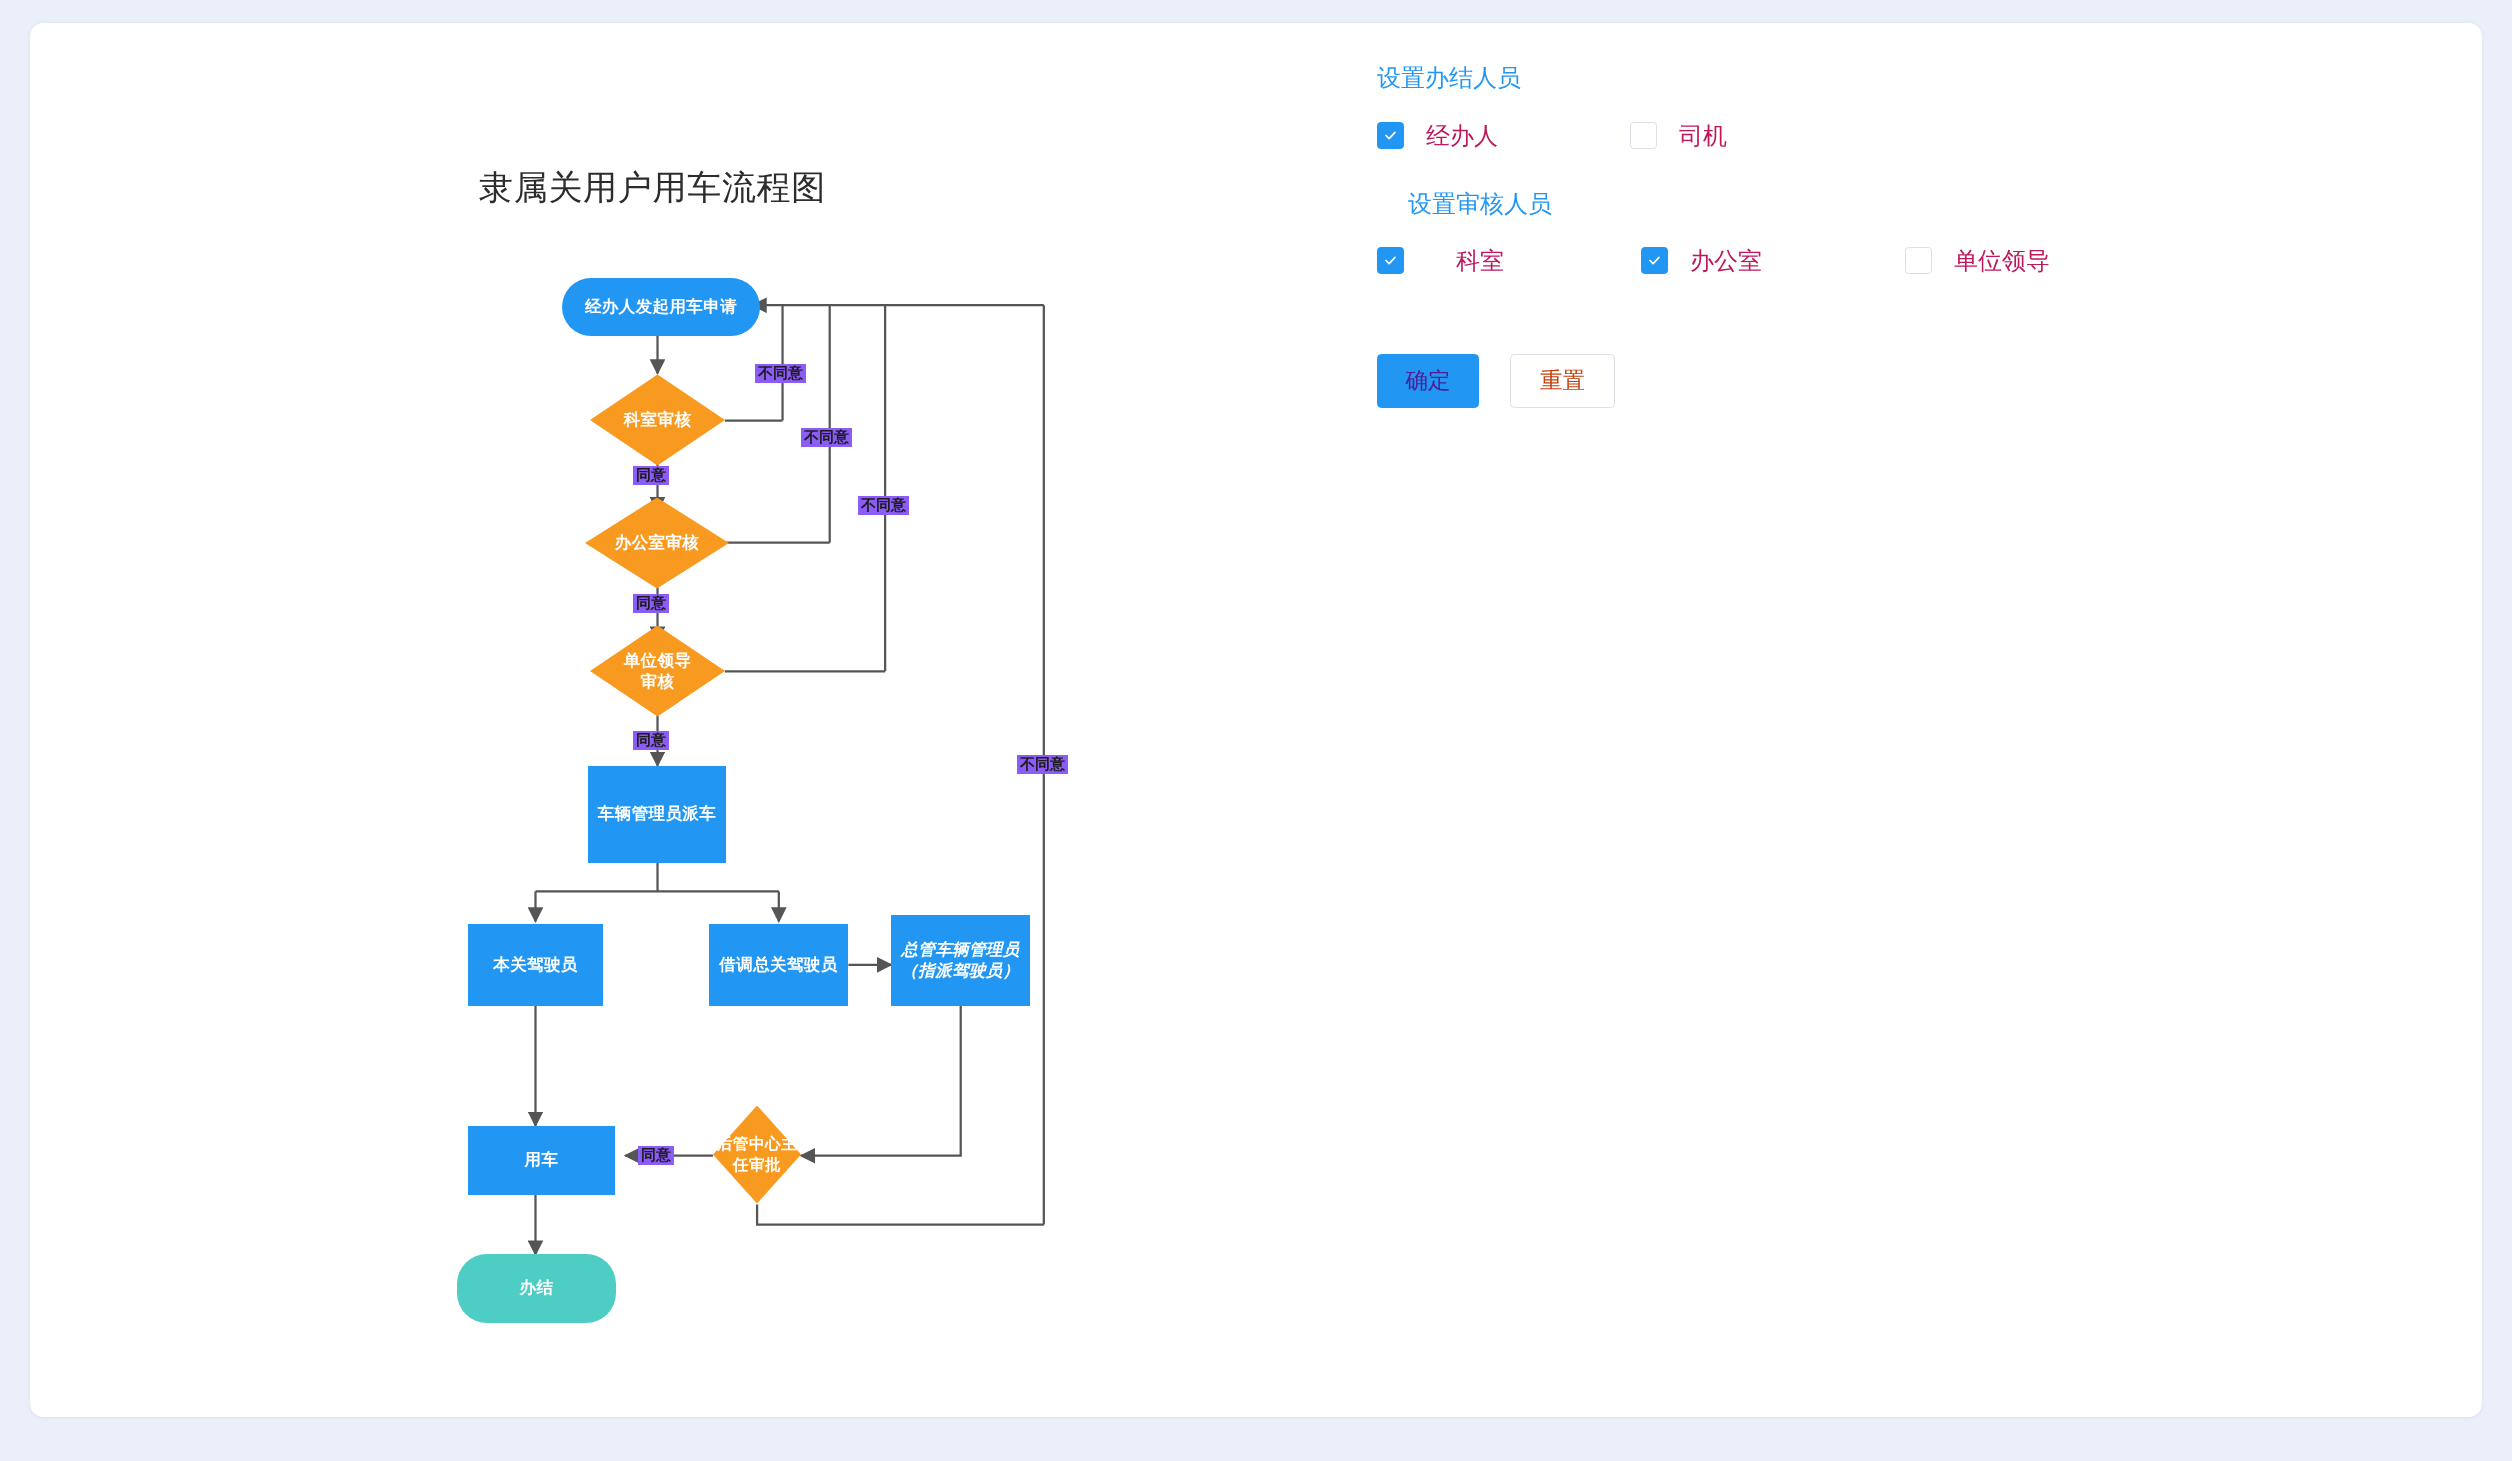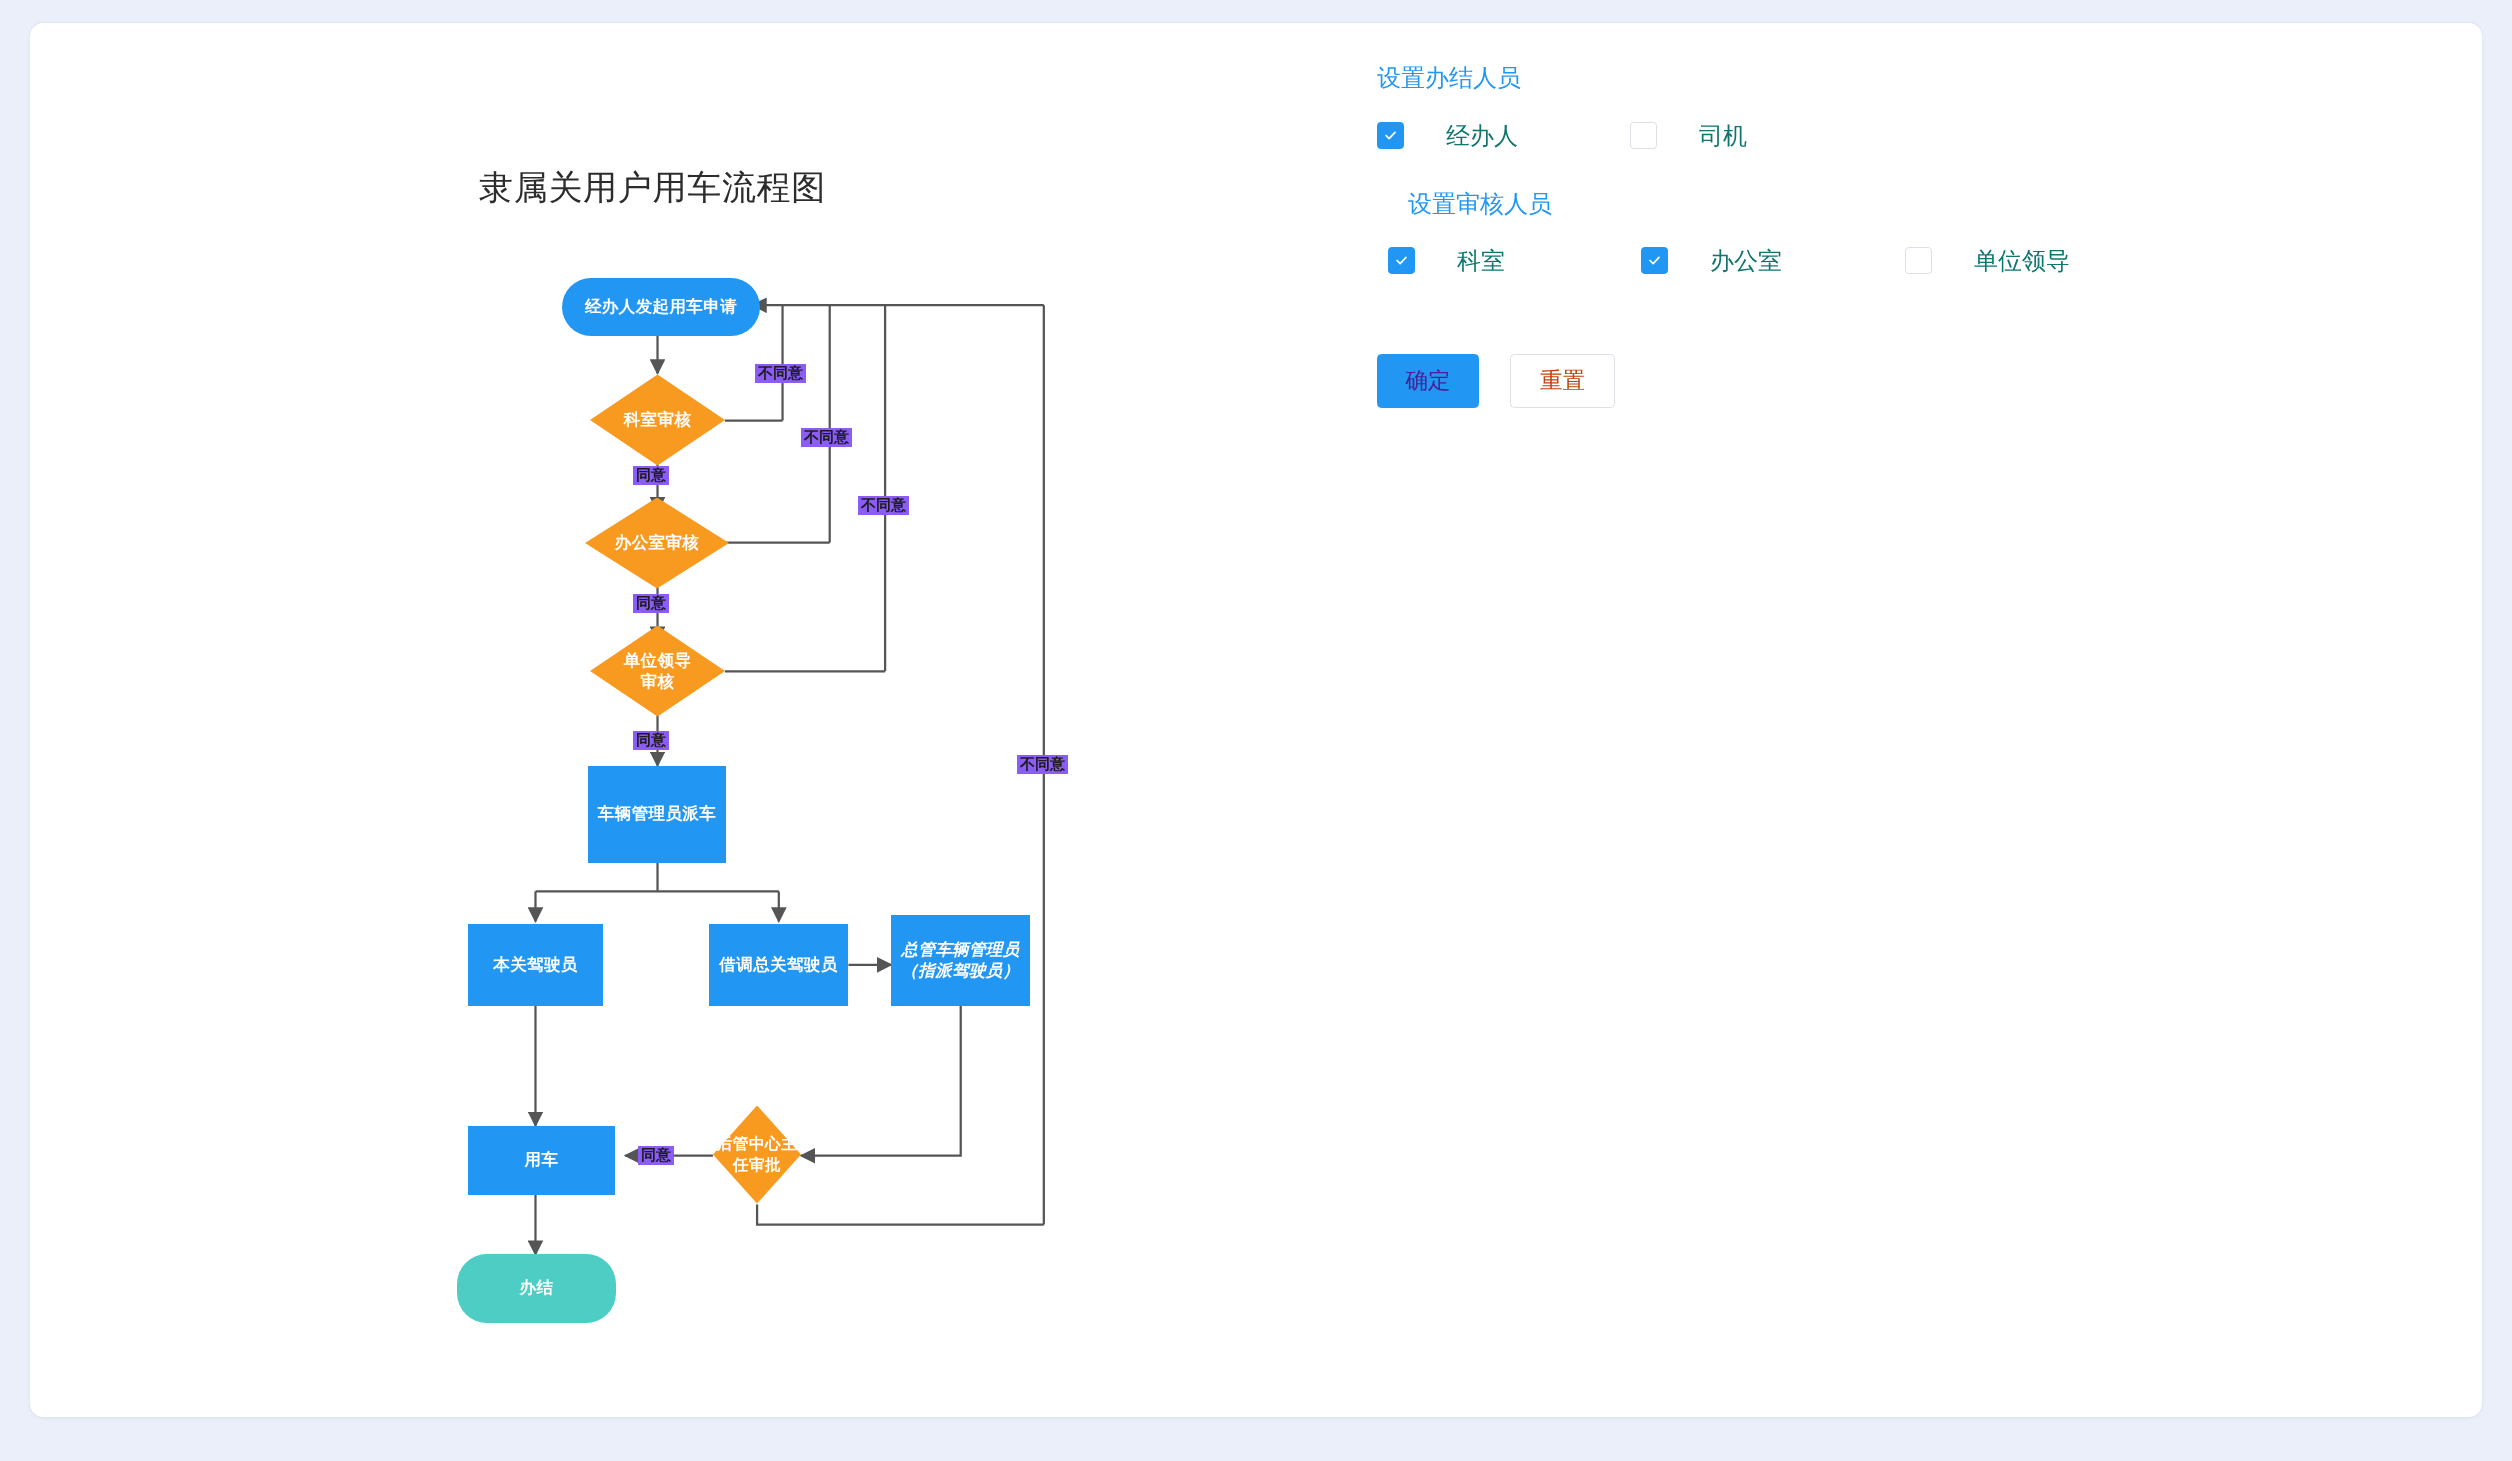--- a/index.html
+++ b/index.html
@@ -43,21 +43,21 @@
 
   
   #panel{position:absolute;left:1332px;top:0;width:1108px;height:1394px;}
   .sec-title{position:absolute;color:#2196f3;font-size:24px;white-space:nowrap;}
   .cbrow{position:absolute;display:flex;align-items:center;}
   .cbox{width:27px;height:27px;border-radius:3.7px;box-sizing:border-box;
         display:flex;align-items:center;justify-content:center;flex:none;}
   .cbox.on{background:#2196f3;border:0.7px solid #2196f3;}
   .cbox.off{background:#ffffff;border:0.7px solid #dcdfe6;}
   .cbox svg{display:block;}
-  .cblabel{margin-left:42px;font-size:24px;color:#0f766e;white-space:nowrap;}
+  .cblabel{margin-left:22px;font-size:24px;color:#be185d;white-space:nowrap;}
 
   .btn{position:absolute;display:flex;align-items:center;justify-content:center;
        font-size:22.5px;border-radius:4.5px;box-sizing:border-box;cursor:pointer;}
   .btn-primary{background:#2196f3;color:#4c1d95;border:0.7px solid #2196f3;}
   .btn-default{background:#ffffff;color:#c2410c;border:0.7px solid #dcdfe6;}
 </style>
 </head>
 <body>
 
 <div id="card">
@@ -204,21 +204,21 @@
       <span class="cblabel">经办人</span>
     </div>
 
     <div class="cbrow" style="left:268px;top:97px;">
       <span class="cbox off"></span>
       <span class="cblabel">司机</span>
     </div>
 
     <div class="sec-title" style="left:15px;top:165px;margin-left:31px;">设置审核人员</div>
 
-    <div class="cbrow" style="left:26px;top:222px;">
+    <div class="cbrow" style="left:15px;top:222px;gap:30px;">
       <span class="cbox on">
         <svg width="15" height="15" viewBox="0 0 20 20">
           <path d="M4 10 L8.2 14.2 L16 5.8" fill="none" stroke="#ffffff" stroke-width="2.2" stroke-linecap="round" stroke-linejoin="round"></path>
         </svg>
       </span>
       <span class="cblabel">科室</span>
     </div>
 
     <div class="cbrow" style="left:279px;top:222px;">
       <span class="cbox on">

